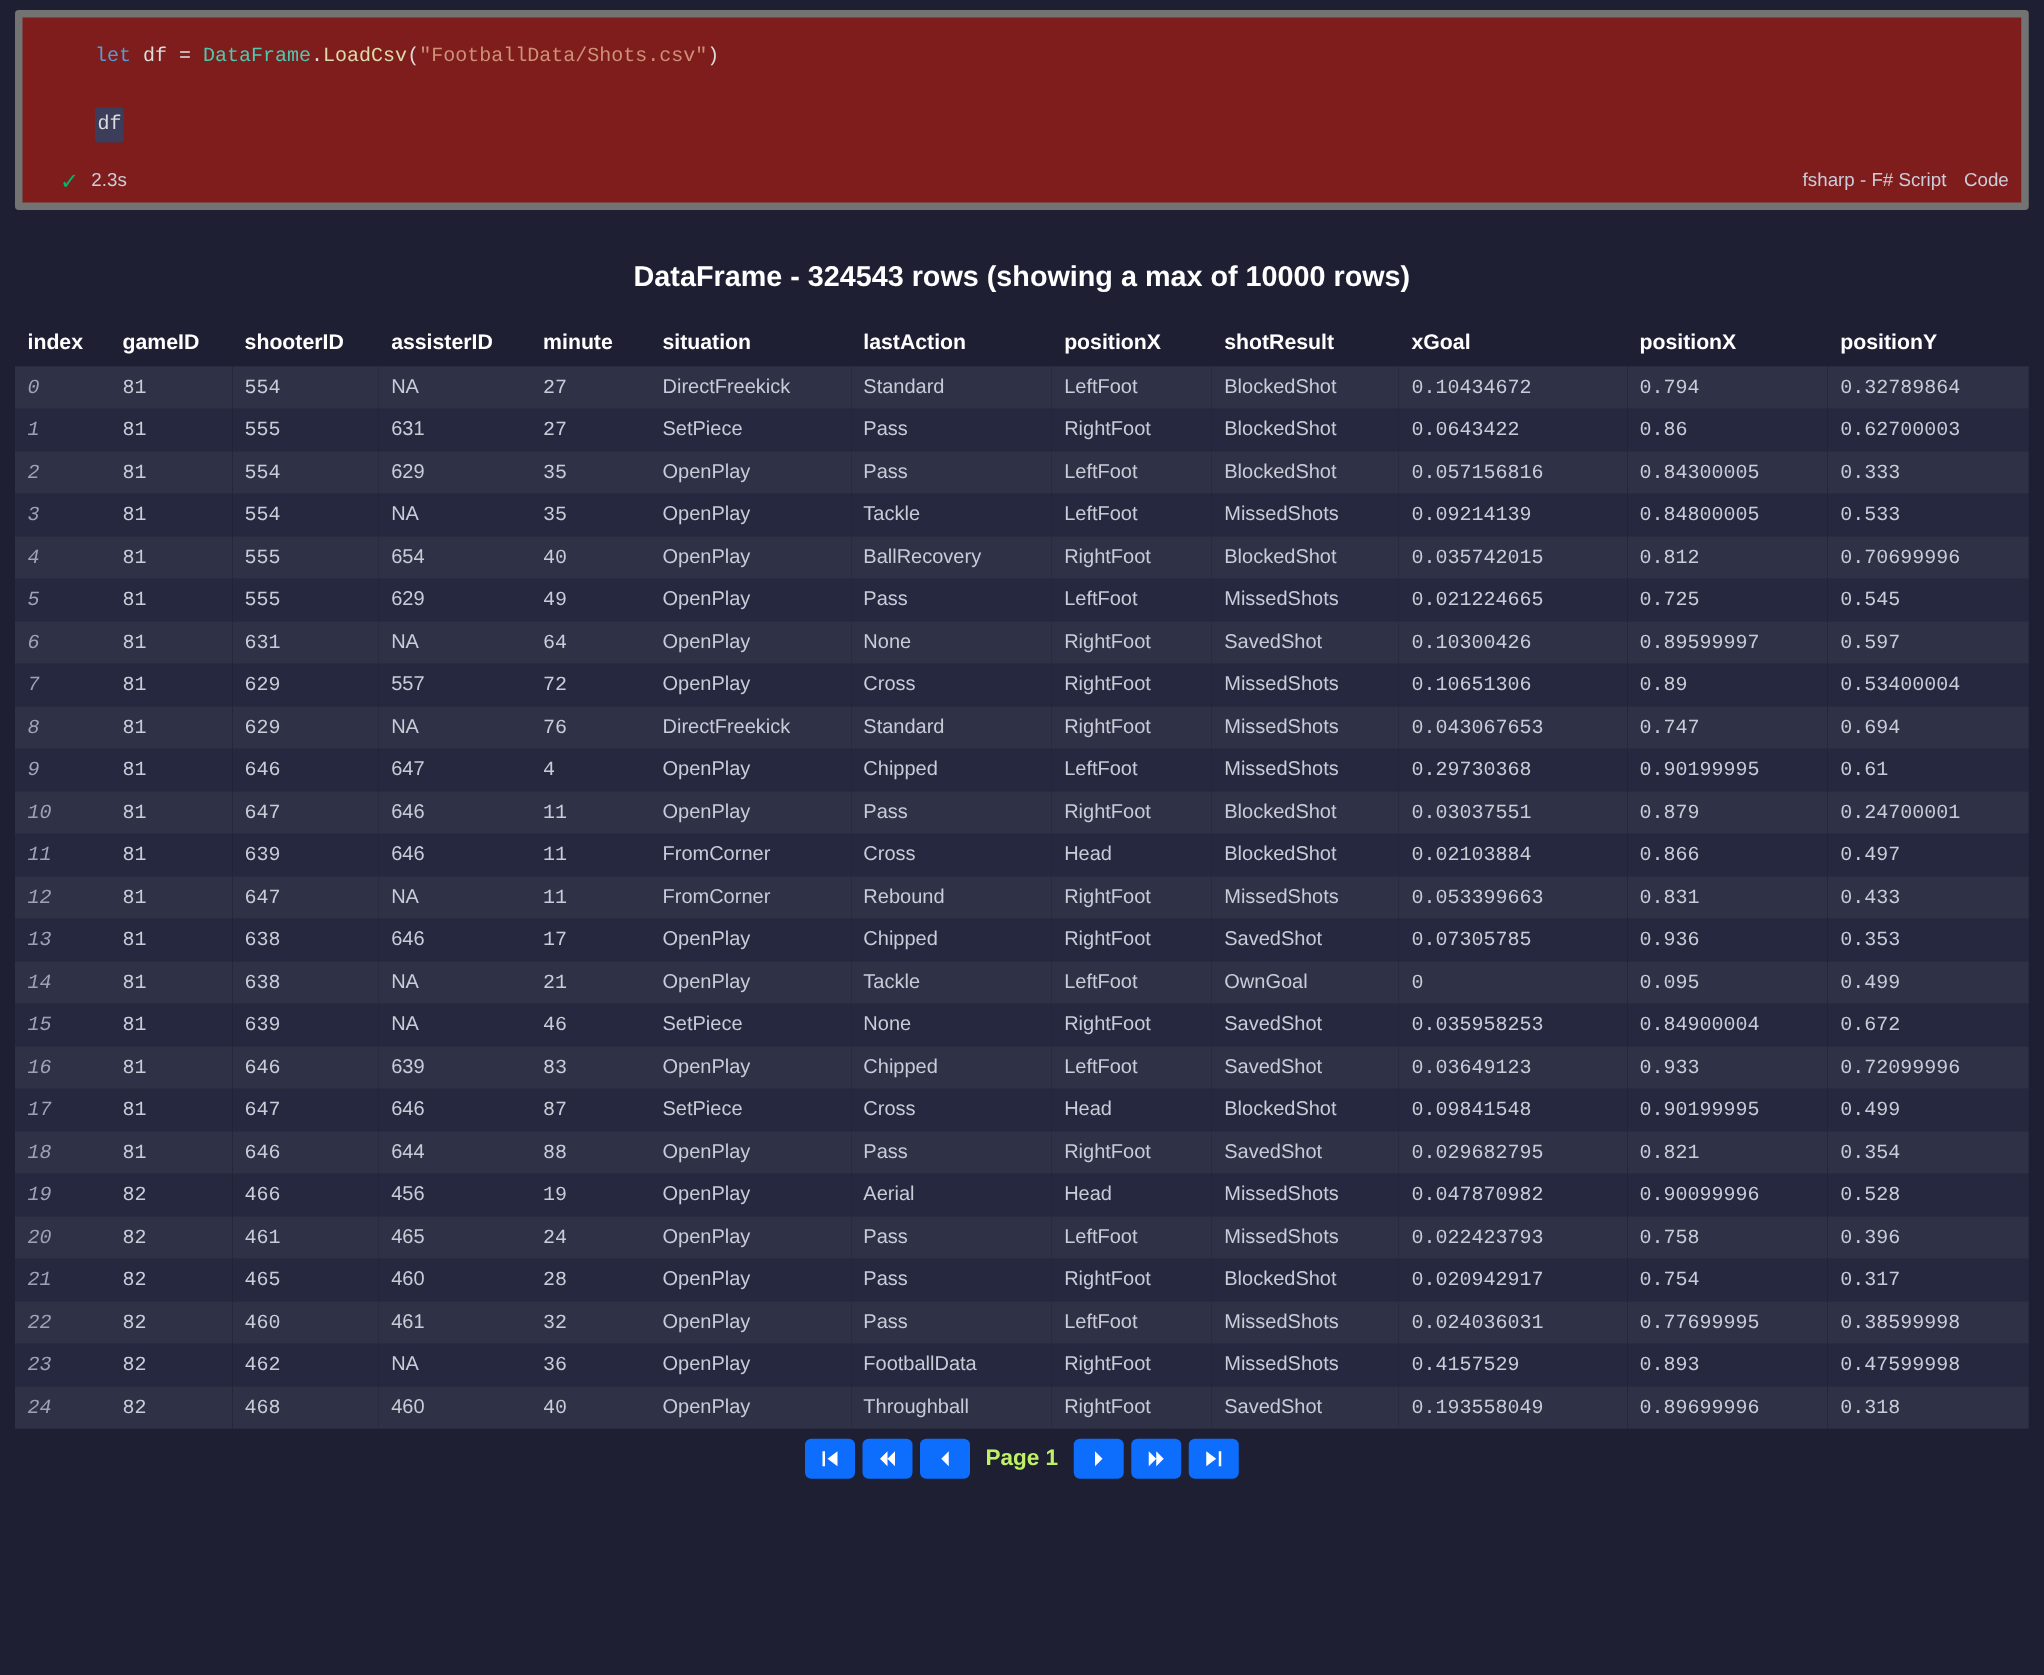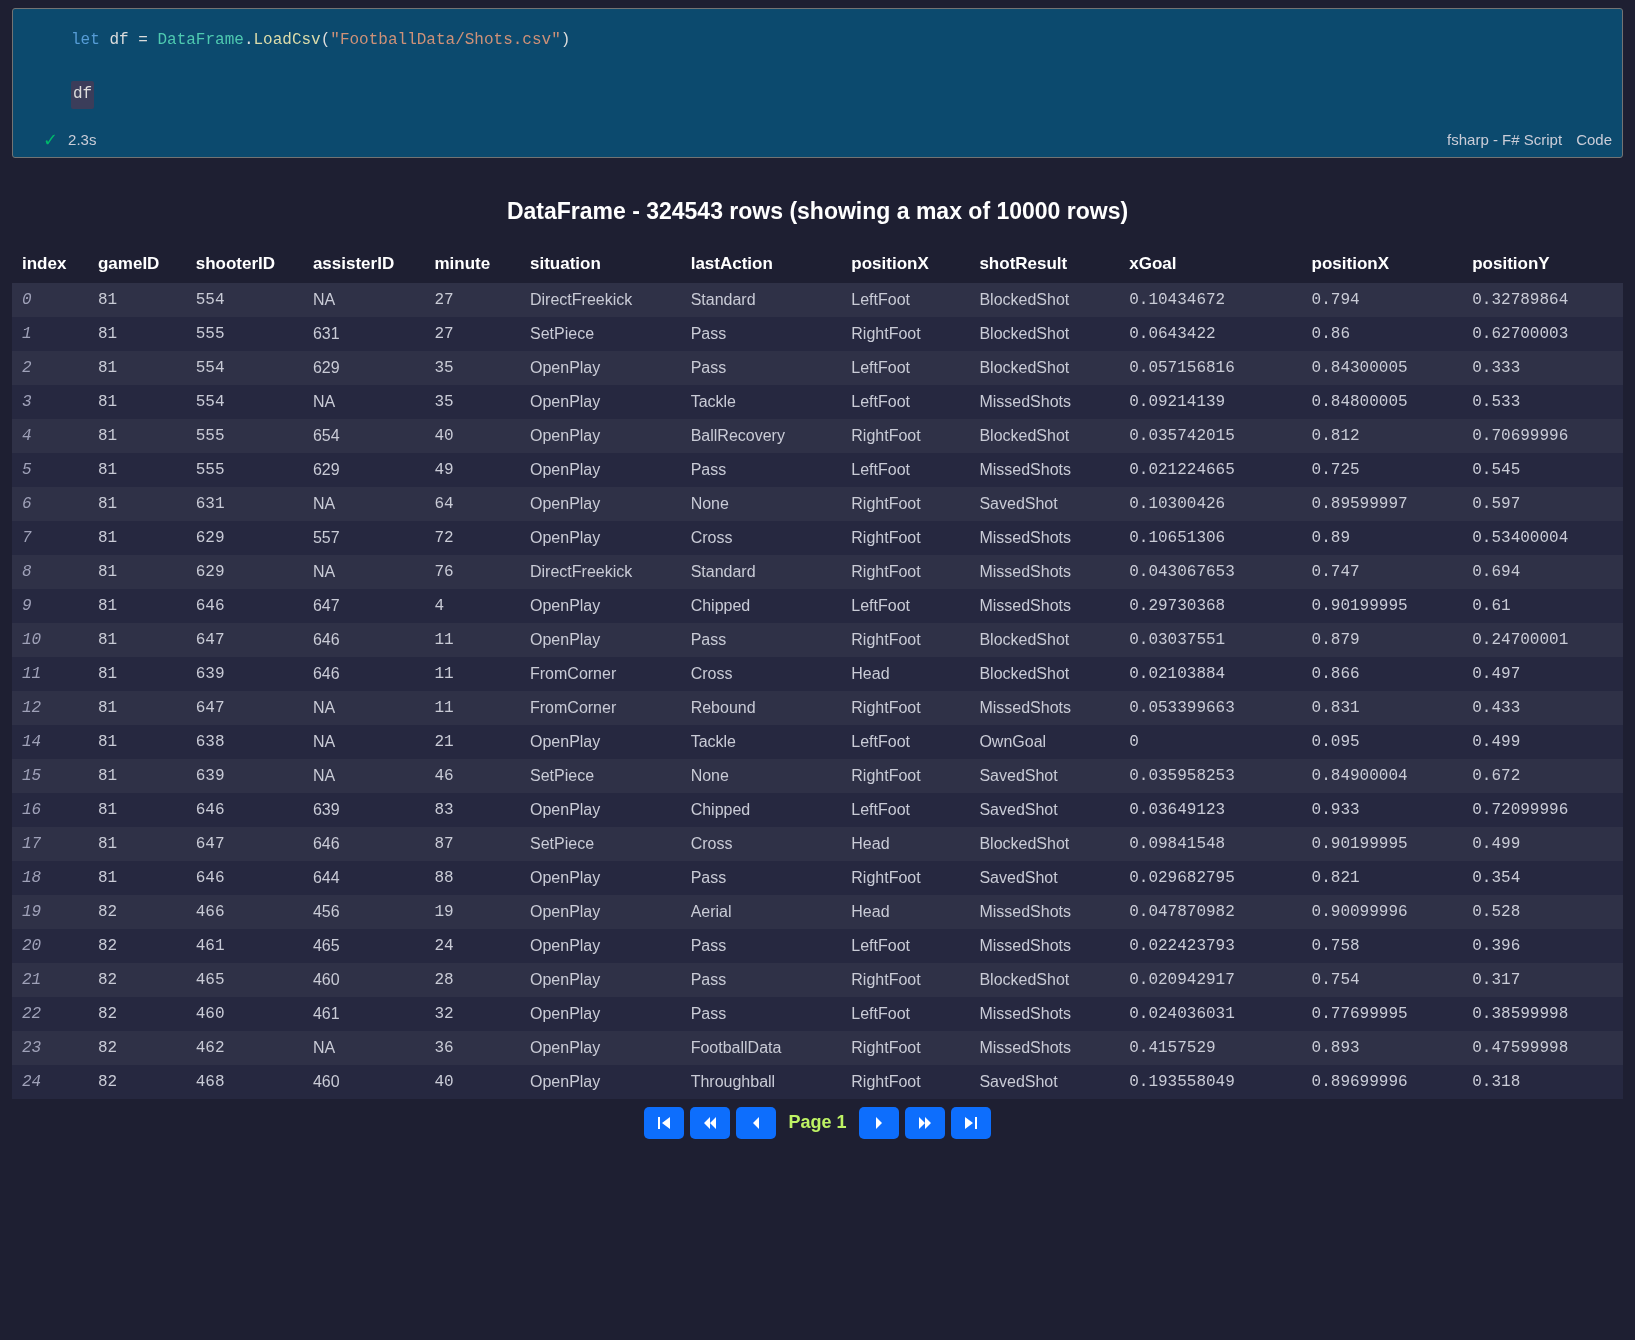--- a/index.html
+++ b/index.html
@@ -11,22 +11,22 @@
       background: #1e1f32;
       color: #cbcdd8;
       font-family: "Segoe UI", -apple-system, sans-serif;
       font-size: 14px;
       width: 1635px;
       height: 1340px;
       overflow: hidden;
     }
     .code-cell {
       margin: 8px 12px 0 12px;
-      border: 1px solid #737373;
-      background: #0c4a6e;
+      border: 6px solid #737373;
+      background: #7f1d1d;
       border-radius: 3px;
       position: relative;
     }
     .code-content {
       padding: 18px 30px 18px 58px;
       font-family: Consolas, "Courier New", monospace;
       font-size: 16px;
       line-height: 1.7;
       color: #e0e0e0;
     }
@@ -370,20 +370,34 @@
         <td class="num-cell">647</td>
         <td>NA</td>
         <td class="num-cell">11</td>
         <td>FromCorner</td>
         <td>Rebound</td>
         <td>RightFoot</td>
         <td>MissedShots</td>
         <td class="num-cell">0.053399663</td>
         <td class="num-cell">0.831</td>
         <td class="num-cell">0.433</td>
+      </tr>
+      <tr>
+        <td class="idx-cell">13</td>
+        <td class="num-cell">81</td>
+        <td class="num-cell">638</td>
+        <td>646</td>
+        <td class="num-cell">17</td>
+        <td>OpenPlay</td>
+        <td>Chipped</td>
+        <td>RightFoot</td>
+        <td>SavedShot</td>
+        <td class="num-cell">0.07305785</td>
+        <td class="num-cell">0.936</td>
+        <td class="num-cell">0.353</td>
       </tr>
       <tr>
         <td class="idx-cell">14</td>
         <td class="num-cell">81</td>
         <td class="num-cell">638</td>
         <td>NA</td>
         <td class="num-cell">21</td>
         <td>OpenPlay</td>
         <td>Tackle</td>
         <td>LeftFoot</td>

